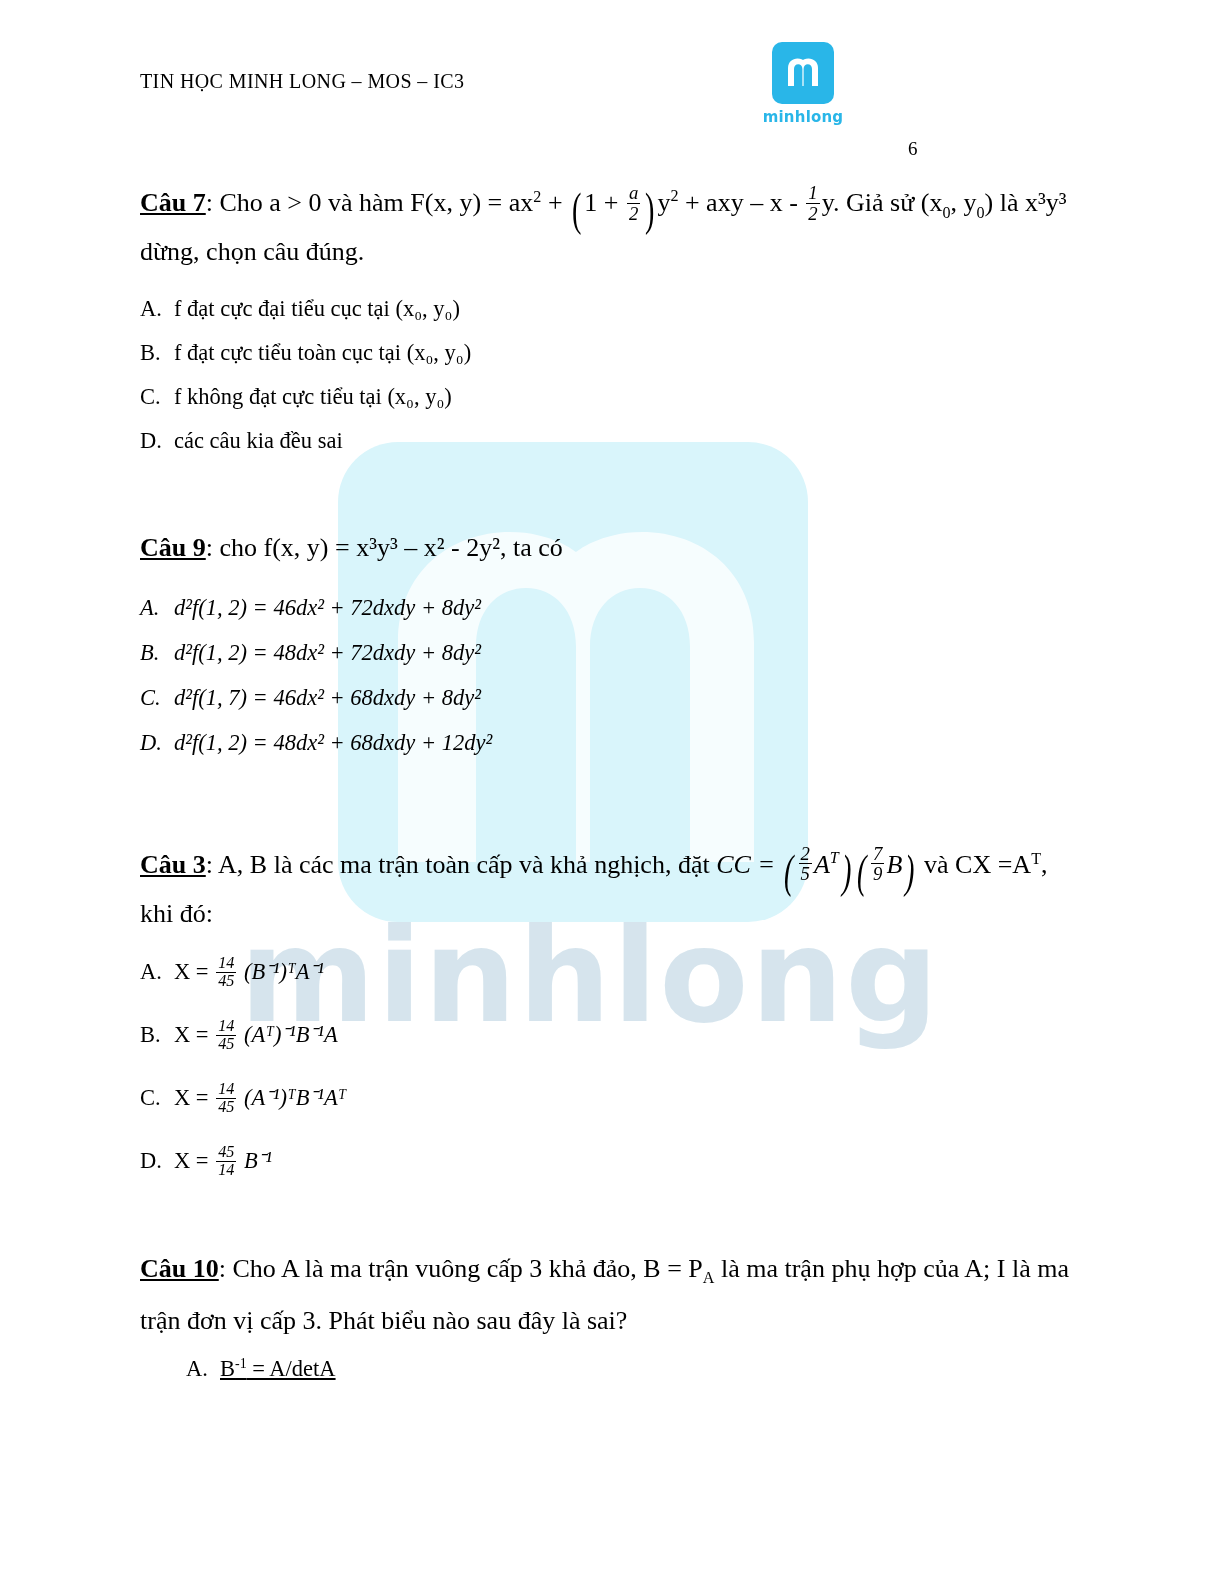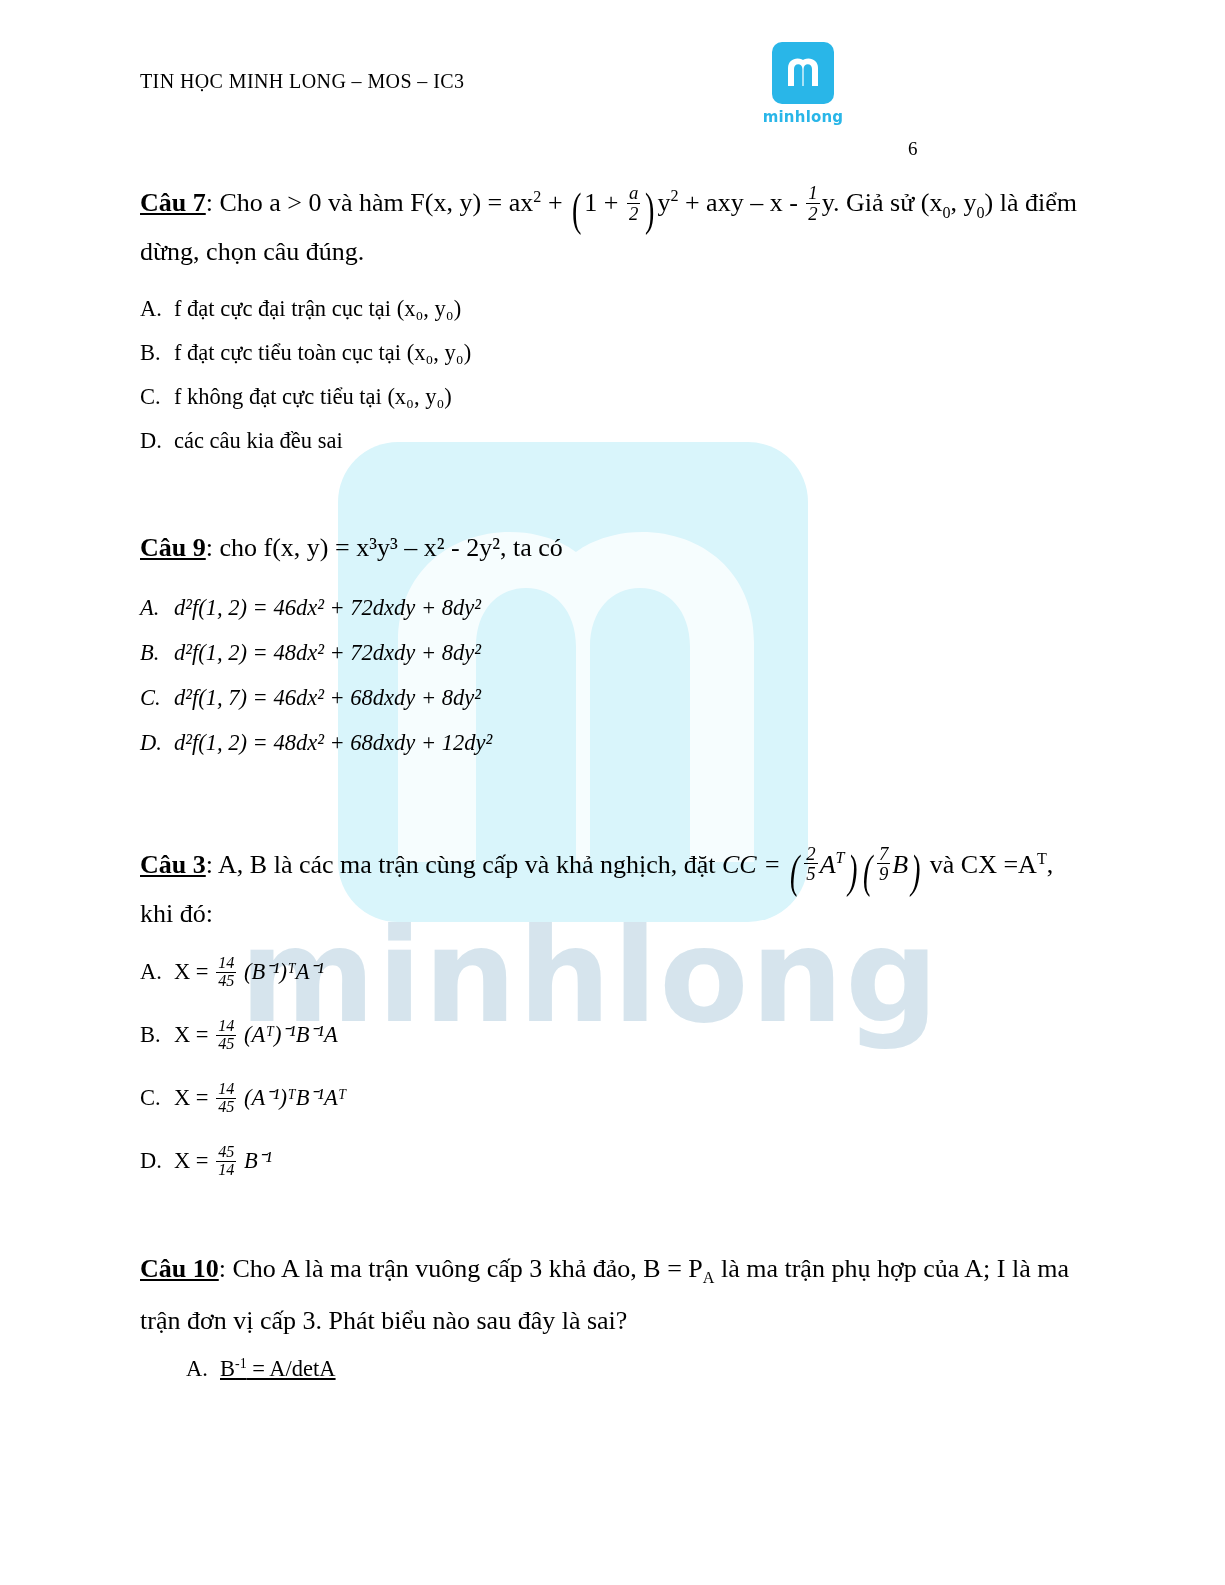--- a/index.html
+++ b/index.html
@@ -182,26 +182,26 @@
     <div class="block" style="top:173px;">
       <span class="q-label"><u>Câu 7</u></span><span>: Cho a &gt; 0 và hàm F(x, y) = ax</span><sup>2</sup> +
       <span class="nobreak">
         <span class="bigparen">(</span>1 +
         <span class="frac">
           <span class="num">a</span>
           <span class="den">2</span>
         </span><span class="bigparen">)</span>y<sup>2</sup></span><span> + axy – x - </span><span class="frac">
           <span class="num">1</span>
           <span class="den">2</span>
-        </span><span>y. Giả sử (x</span><sub>0</sub>, y<sub>0</sub><span>) là điểm</span>
+        </span><span>y. Giả sử (x</span><sub>0</sub>, y<sub>0</sub><span>) là x³y³</span>
     </div>
     <div class="block" style="top:231px;">dừng, chọn câu đúng.</div>
 
     <div class="opt" style="top:293px;">
-      <span class="tag">A.</span><span>f đạt cực đại trận cục tại (x₀, y₀)</span>
+      <span class="tag">A.</span><span>f đạt cực đại tiểu cục tại (x₀, y₀)</span>
     </div>
     <div class="opt" style="top:337px;">
       <span class="tag">B.</span><span>f đạt cực tiểu toàn cục tại (x₀, y₀)</span>
     </div>
     <div class="opt" style="top:381px;">
       <span class="tag">C.</span><span>f không đạt cực tiểu tại (x₀, y₀)</span>
     </div>
     <div class="opt" style="top:425px;">
       <span class="tag">D.</span><span>các câu kia đều sai</span>
     </div>
@@ -217,21 +217,21 @@
       <span class="tag">B.</span><span>d²f(1, 2) = 48dx² + 72dxdy + 8dy²</span>
     </div>
     <div class="opt italic" style="top:682px;">
       <span class="tag">C.</span><span>d²f(1, 7) = 46dx² + 68dxdy + 8dy²</span>
     </div>
     <div class="opt italic" style="top:727px;">
       <span class="tag">D.</span><span>d²f(1, 2) = 48dx² + 68dxdy + 12dy²</span>
     </div>
 
     <div class="block" style="top:835px;">
-      <span class="q-label"><u>Câu 3</u></span><span>: A, B là các ma trận cùng cấp và khả nghịch, đặt </span><span class="nobreak mathit"><span>C</span><span style="font-style:italic;">C</span> =
+      <span class="q-label"><u>Câu 3</u></span><span>: A, B là các ma trận toàn cấp và khả nghịch, đặt </span><span class="nobreak mathit"><span>C</span><span style="font-style:italic;">C</span> =
         <span class="bigparen">(</span><span class="frac up"><span class="num">2</span><span class="den">5</span></span><span>A</span><sup>T</sup><span class="bigparen">)</span><span class="bigparen">(</span><span class="frac up"><span class="num">7</span><span class="den">9</span></span><span>B</span><span class="bigparen">)</span></span><span> và CX =A</span><sup>T</sup><span>,</span>
     </div>
     <div class="block" style="top:893px;">khi đó:</div>
 
     <div class="opt" style="top:955px;">
       <span class="tag">A.</span><span>X =</span>
       <span class="frac"><span class="num">14</span><span class="den">45</span></span>
       <span class="mathit">(B⁻¹)ᵀA⁻¹</span>
     </div>
     <div class="opt" style="top:1018px;">

